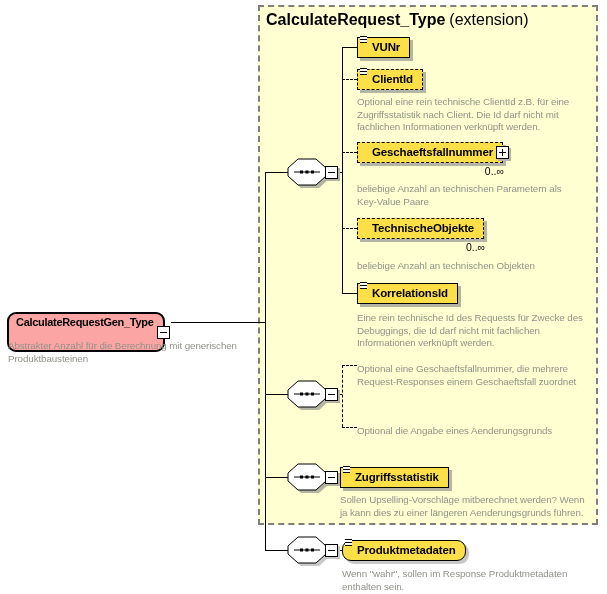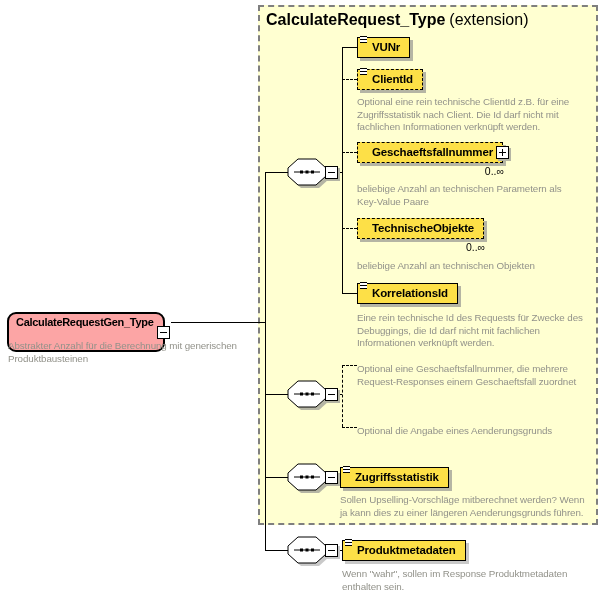--- a/index.html
+++ b/index.html
@@ -29,21 +29,21 @@
          border:1px solid #000;box-sizing:border-box;box-shadow:2px 2px 0 #b5b5a4;}
   .minusbox::before,.plusbox::before{content:"";position:absolute;left:2px;right:2px;top:5px;height:1px;background:#000;}
   .plusbox::after{content:"";position:absolute;top:2px;bottom:2px;left:5px;width:1px;background:#000;}
 
   
   .node{position:absolute;}
   .ebox{position:relative;display:inline-block;background:#fde047;border:1px solid #000;
         padding:3px 9px 4px 14px;font-size:11.5px;font-weight:bold;letter-spacing:-0.15px;
         box-shadow:3px 3px 0 #b5b5a4;white-space:nowrap;color:#000;}
   .ebox.dashed{border-style:dashed;text-align:right;}
-  .node.outside .ebox{box-shadow:3px 3px 0 #c9c9c9;}
+  .node.outside .ebox{box-shadow:3px 3px 0 #c9c9c9;border-radius:9px;}
   .doc-icon{position:absolute;top:-2px;left:2px;width:7px;height:7px;background:
         repeating-linear-gradient(to bottom,#000 0 1px,#fff 1px 3px);}
   .ebox .plusbox{right:-7px;top:50%;margin-top:-7px;left:auto;position:absolute;}
   .occ{position:absolute;right:-2px;top:100%;margin-top:3px;font-size:10.5px;font-weight:normal;
        letter-spacing:0;color:#000;}
   .desc{font-size:9.8px;line-height:12.6px;color:#92928a;white-space:pre-line;
         width:256px;letter-spacing:-0.1px;font-weight:normal;}
 
   
   .root-box{position:absolute;left:7px;top:312px;min-width:158px;height:40px;background:#fca5a5;

